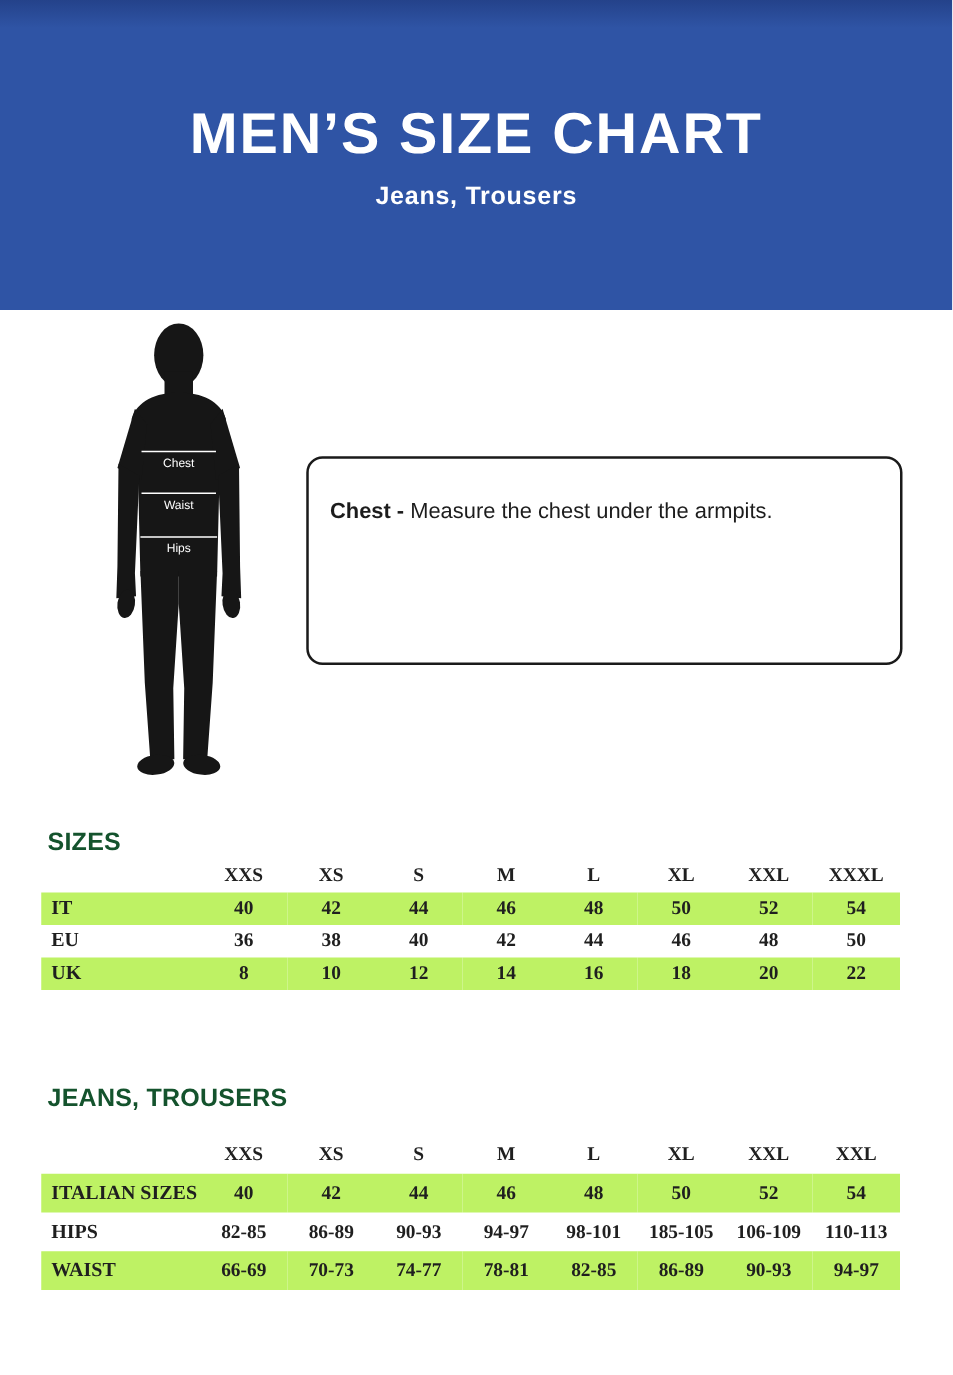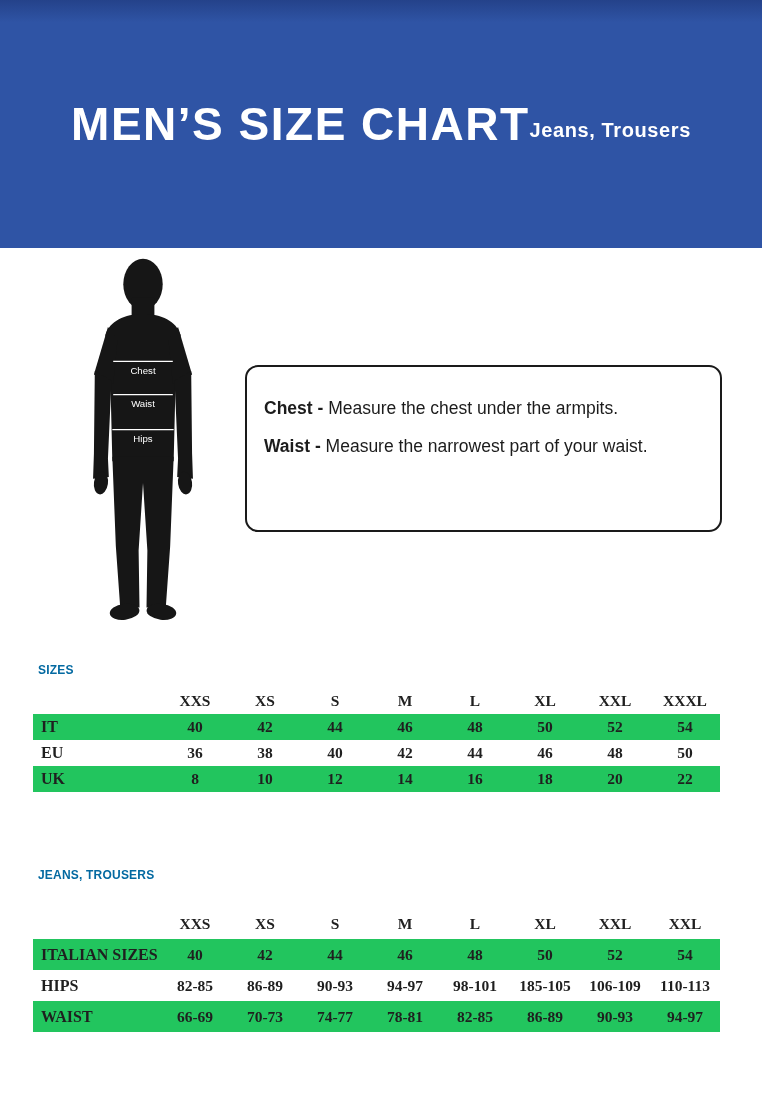--- a/index.html
+++ b/index.html
@@ -13,21 +13,21 @@
   }
 
   
   .banner {
     position: absolute;
     top: 0; left: 0;
     width: 762px; height: 248px;
     background: linear-gradient(180deg, #24428a 0%, #2f54a5 9%);
     color: #ffffff;
     display: flex;
-    flex-direction: row;
+    flex-direction: column;
     align-items: center;
     justify-content: center;
     text-align: center;
   }
   .banner h1 {
     margin: 0;
     font-size: 46px;
     font-weight: 700;
     letter-spacing: 1.5px;
   }
@@ -60,23 +60,23 @@
     margin: 0 0 14px 0;
     font-size: 17.5px;
     line-height: 23.5px;
     color: #1c1c1c;
   }
   .info-line b { font-weight: 700; }
 
   
   .section-heading {
     position: absolute;
-    font-size: 12px;
-    font-weight: 700;
-    color: #0369a1;
+    font-size: 20px;
+    font-weight: 700;
+    color: #14532d;
     letter-spacing: 0.2px;
     text-align: center;
   }
   #sizes-heading { left: 38px; top: 663px; }
   #jeans-heading { left: 38px; top: 868px; }
 
   
   .size-table {
     position: absolute;
     border-collapse: collapse;
@@ -95,21 +95,21 @@
   }
   .size-table th { font-weight: 700; }
   .size-table .lbl {
     text-align: left;
     padding-left: 8px;
     font-weight: 700;
     font-size: 16px;
   }
   #sizes-table tr { height: 26px; }
   #jeans-table tr { height: 31px; }
-  tr.striped { background: #22c55e; margin-top: 32px; }
+  tr.striped { background: #bef264; margin-top: 32px; }
 </style>
 </head>
 <body>
 
 <div class="page">
 
   <header class="banner">
     <h1>MEN’S SIZE CHART</h1>
     <div class="subtitle">Jeans, Trousers</div>
   </header>
@@ -137,21 +137,20 @@
     </g>
     <g fill="#ffffff" font-size="11" text-anchor="middle" font-family="Liberation Sans, sans-serif">
       <text x="100" y="133">Chest</text>
       <text x="100" y="171">Waist</text>
       <text x="100" y="211">Hips</text>
     </g>
   </svg>
 
   <div class="info-box">
     <p class="info-line"><b>Chest -</b> <span>Measure the chest under the armpits.</span></p>
-    <p class="info-line"><b>Waist -</b> <span>Measure the narrowest part of your waist.</span></p>
   </div>
 
   <div class="section-heading" id="sizes-heading">SIZES</div>
 
   <table class="size-table" id="sizes-table">
     <colgroup>
       <col style="width:127px">
       <col style="width:70px">
         <col style="width:70px">
         <col style="width:70px">

